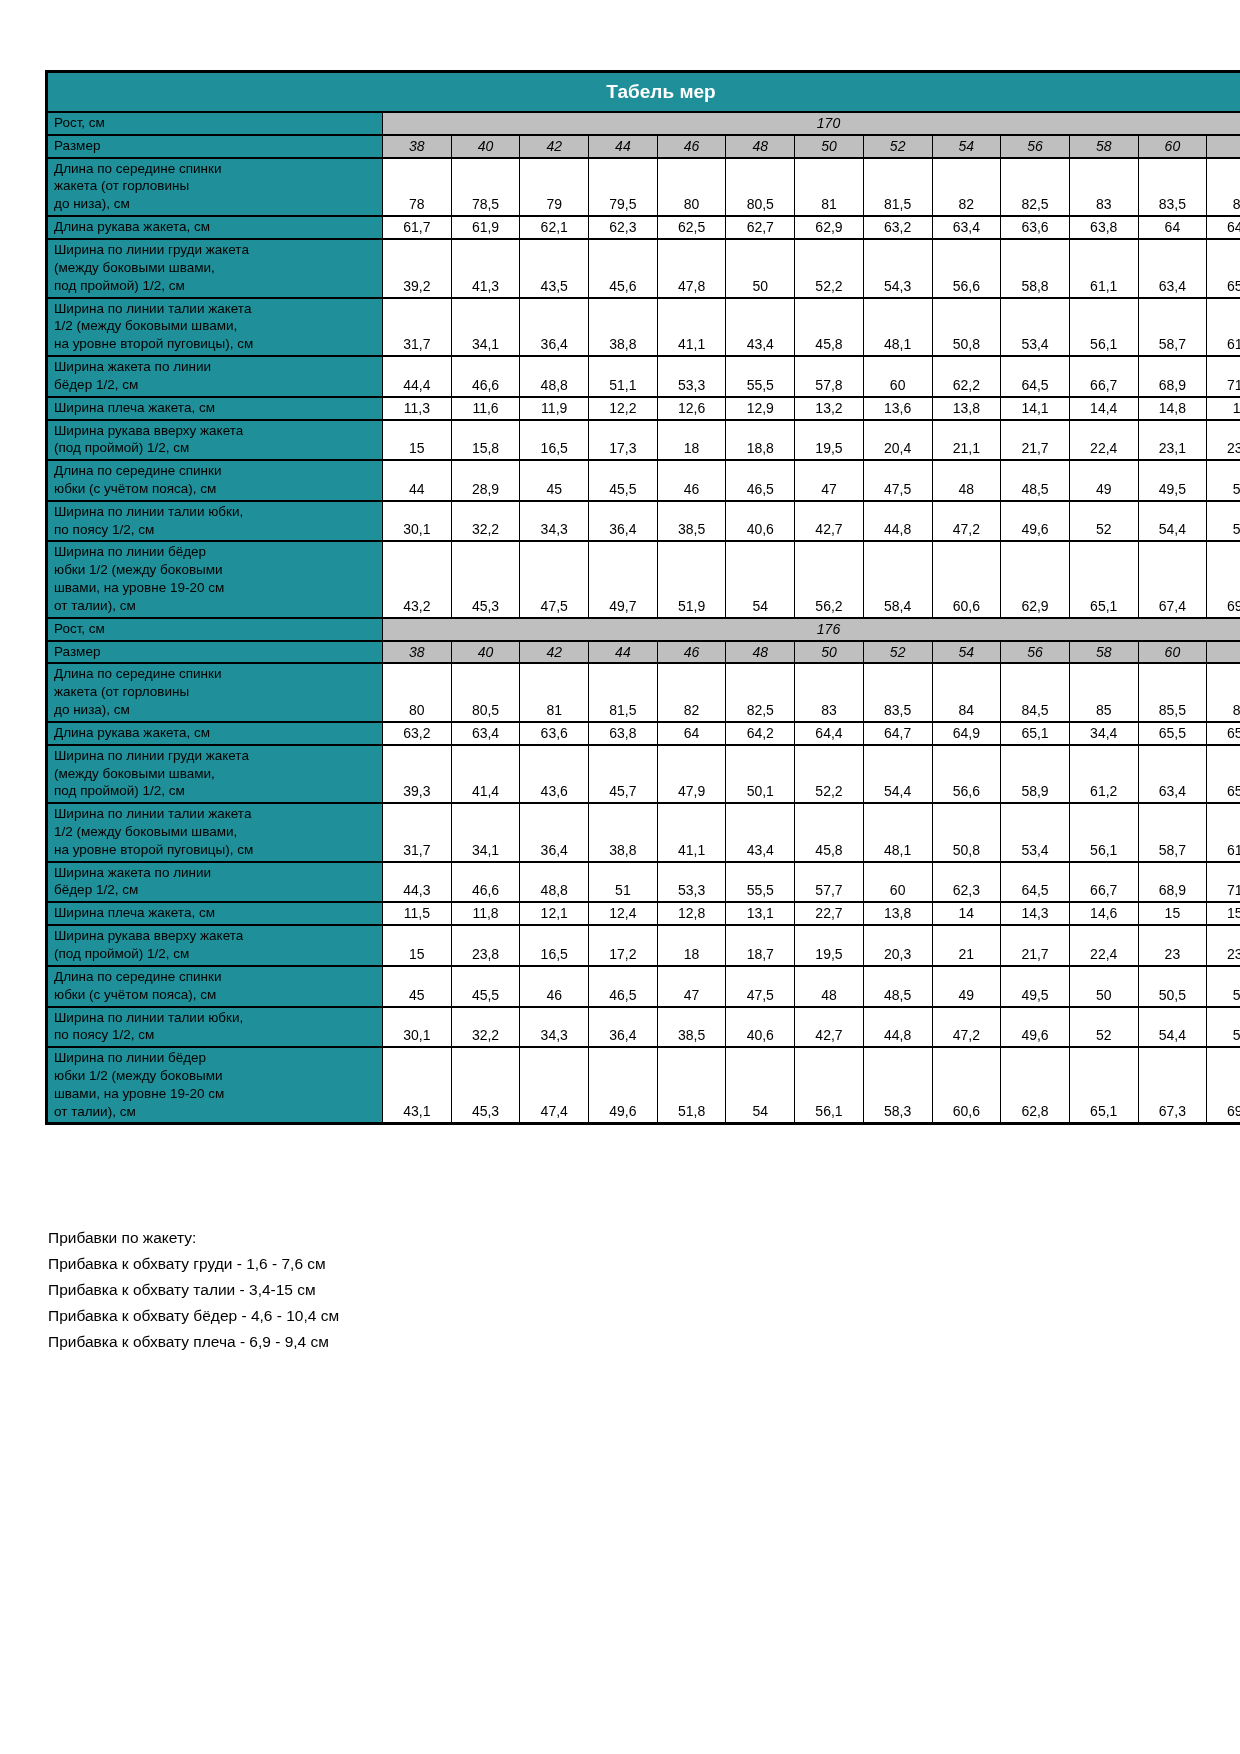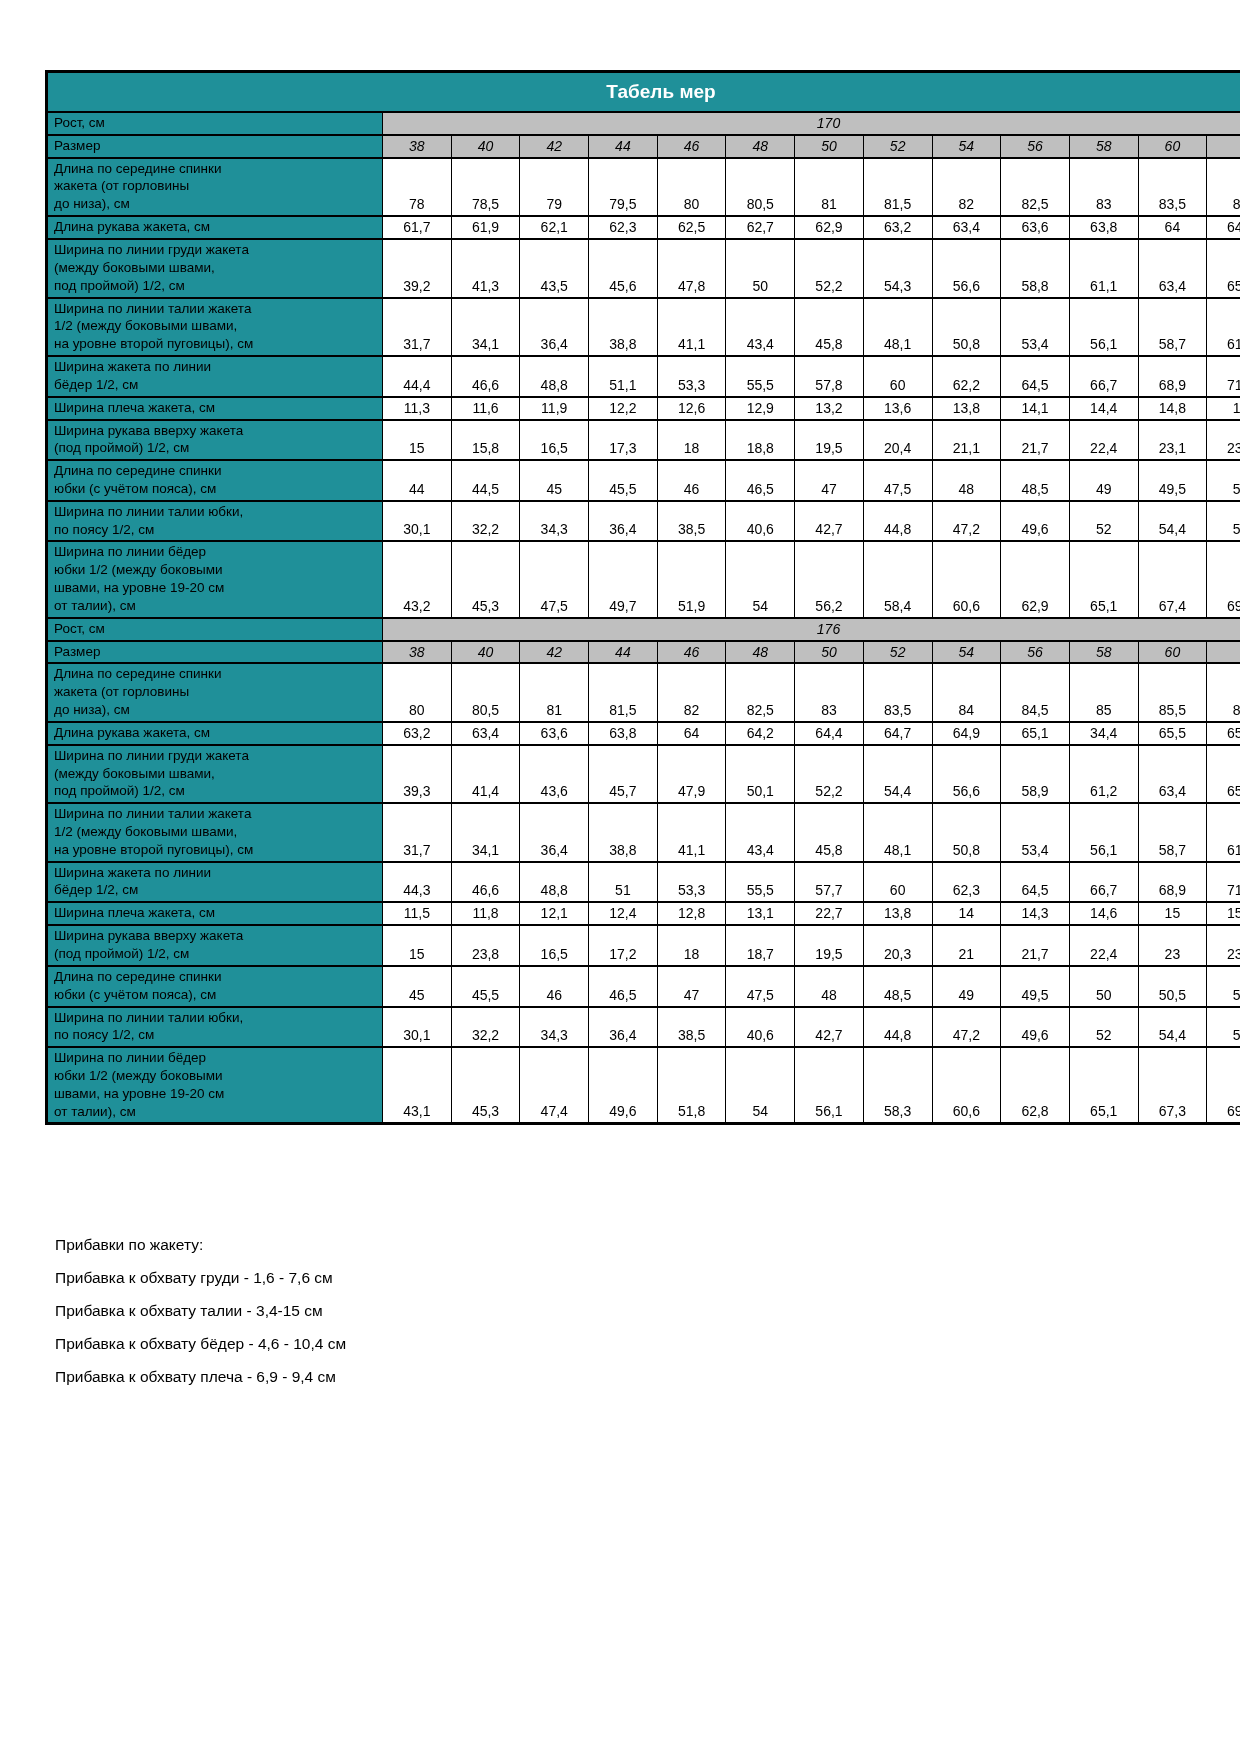--- a/index.html
+++ b/index.html
@@ -62,21 +62,21 @@
     padding:2px 1px 3px 1px;
   }
   .notes {
     position:absolute;
     left:48px;
     top:1225px;
     font-size:15.5px;
     line-height:26px;
   }
   .notes .note-group { margin:0 0 26px 0; }
-  .notes p { margin:7px; }
+  .notes p { margin:0; }
 </style>
 </head>
 <body>
 
 <div class="page">
 
   <table class="meas">
     <colgroup>
       <col style="width:336px">
       <col span="13">
@@ -223,21 +223,21 @@
           <td class="num-cell">21,1</td>
           <td class="num-cell">21,7</td>
           <td class="num-cell">22,4</td>
           <td class="num-cell">23,1</td>
           <td class="num-cell">23,6</td>
         </tr>
         <tr>
           <td class="label-cell">Длина по середине спинки
 юбки (с учётом пояса), см</td>
           <td class="num-cell">44</td>
-          <td class="num-cell">44,5</td>
+          <td class="num-cell">28,9</td>
           <td class="num-cell">45</td>
           <td class="num-cell">45,5</td>
           <td class="num-cell">46</td>
           <td class="num-cell">46,5</td>
           <td class="num-cell">47</td>
           <td class="num-cell">47,5</td>
           <td class="num-cell">48</td>
           <td class="num-cell">48,5</td>
           <td class="num-cell">49</td>
           <td class="num-cell">49,5</td>

